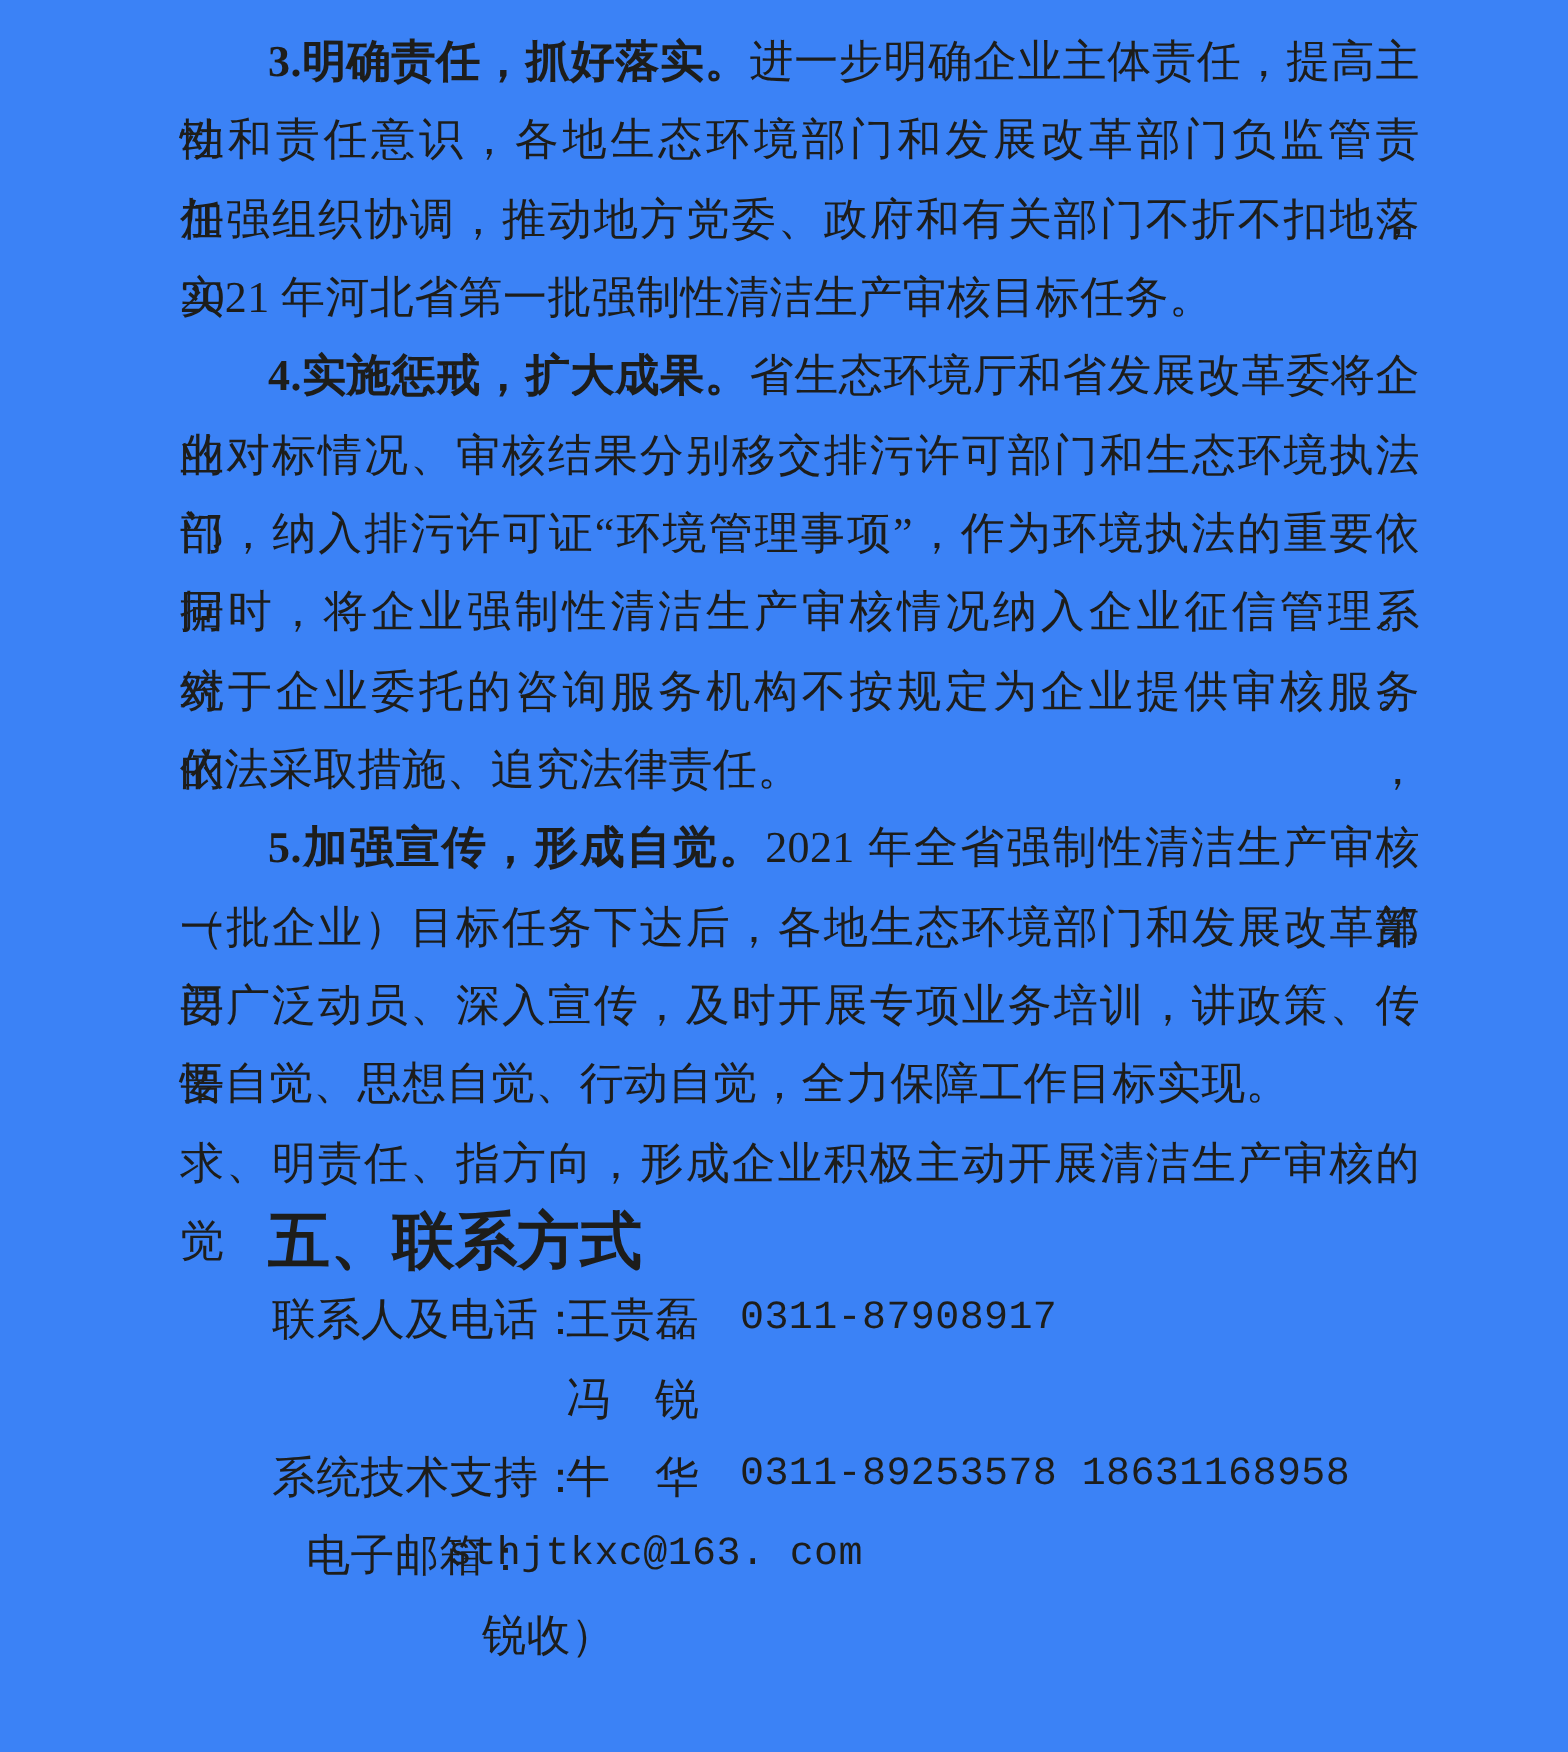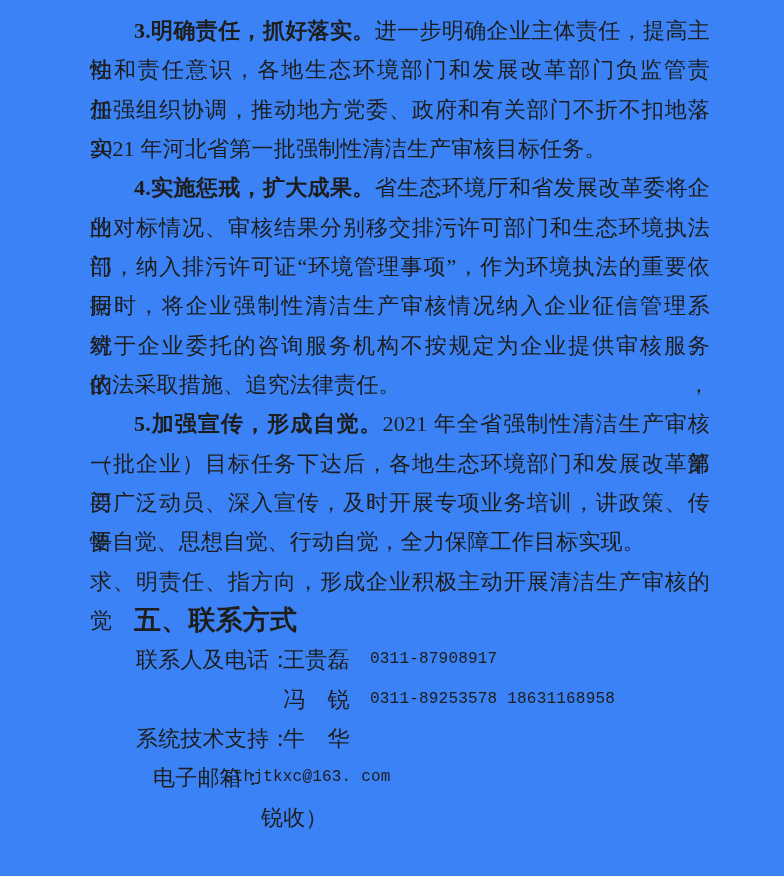--- a/index.html
+++ b/index.html
@@ -32,26 +32,26 @@
     text-align: justify;
     text-align-last: justify;
   }
   .line.first { text-indent: 44px; }
   .line.last  { text-align: left; }
   .lead { font-weight: bold; }
   .line.heading {
     font-weight: bold;
     text-indent: 44px;
     font-family: "Liberation Sans", "DejaVu Sans", sans-serif;
-    font-size: 27px;
+    font-size: 31px;
   }
   .cspan { position: absolute; top: 0; white-space: pre; }
   .num {
     font-family: "Liberation Mono", "DejaVu Sans Mono", monospace;
-    font-size: 16px;
+    font-size: 20px;
   }
 </style>
 </head>
 <body>
 
 <div class="page">
   <div class="doc">
       <div class="line first"><span class="lead">3.明确责任，抓好落实。</span><span>进一步明确企业主体责任，提高主动</span></div>
       <div class="line full">性和责任意识，各地生态环境部门和发展改革部门负监管责任，</div>
       <div class="line full">加强组织协调，推动地方党委、政府和有关部门不折不扣地落实</div>
@@ -68,27 +68,27 @@
       <div class="line last">悟自觉、思想自觉、行动自觉，全力保障工作目标实现。</div>
       <div class="line full">求、明责任、指方向，形成企业积极主动开展清洁生产审核的觉</div>
       <div class="line heading">五、联系方式</div>
       <div class="line contact">
         <span class="cspan cjk" style="left: 46px;">联系人及电话：</span>
         <span class="cspan cjk" style="left: 193px; text-align: center;">王贵磊</span>
         <span class="cspan num" style="left: 280px;">0311-87908917</span>
       </div>
       <div class="line contact">
         <span class="cspan cjk" style="left: 193px;">冯　锐</span>
-        <span class="cspan num" style="left: 280px;">0311-89253578 18631168958</span>
+        <span class="cspan num" style="left: 280px; margin-top: 38px;">0311-89253578 18631168958</span>
       </div>
       <div class="line contact">
         <span class="cspan cjk" style="left: 46px;">系统技术支持：</span>
         <span class="cspan cjk" style="left: 193px; text-align: right;">牛　华</span>
       </div>
       <div class="line contact">
         <span class="cspan cjk" style="left: 63px; text-align: right;">电子邮箱：</span>
         <span class="cspan num" style="left: 134px;">sthjtkxc@163. com</span>
       </div>
       <div class="line contact">
-        <span class="cspan cjk" style="left: 171px;">锐收）</span>
+        <span class="cspan cjk" style="left: 151px;">锐收）</span>
       </div>
     </div>
 </div>
 
 </body></html>

